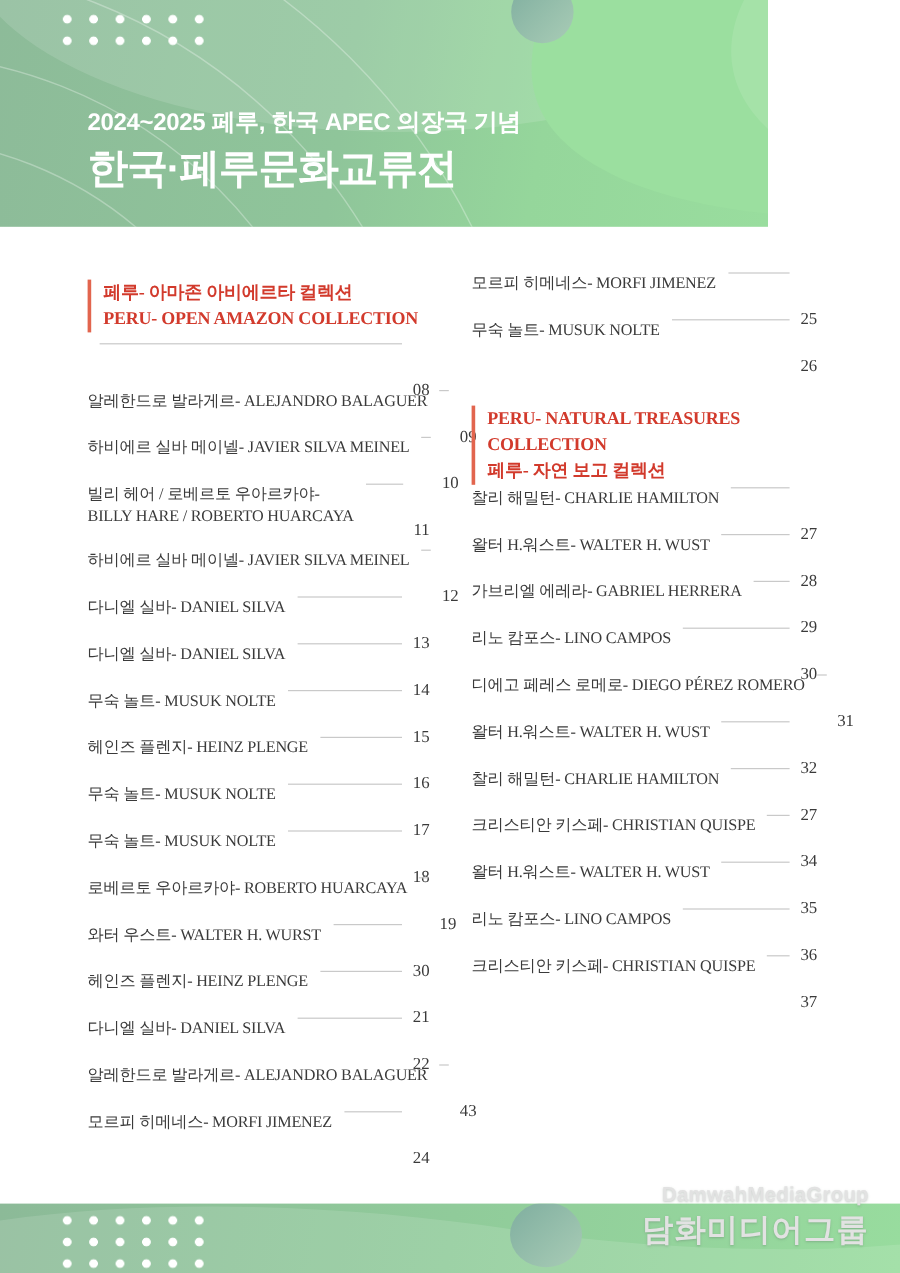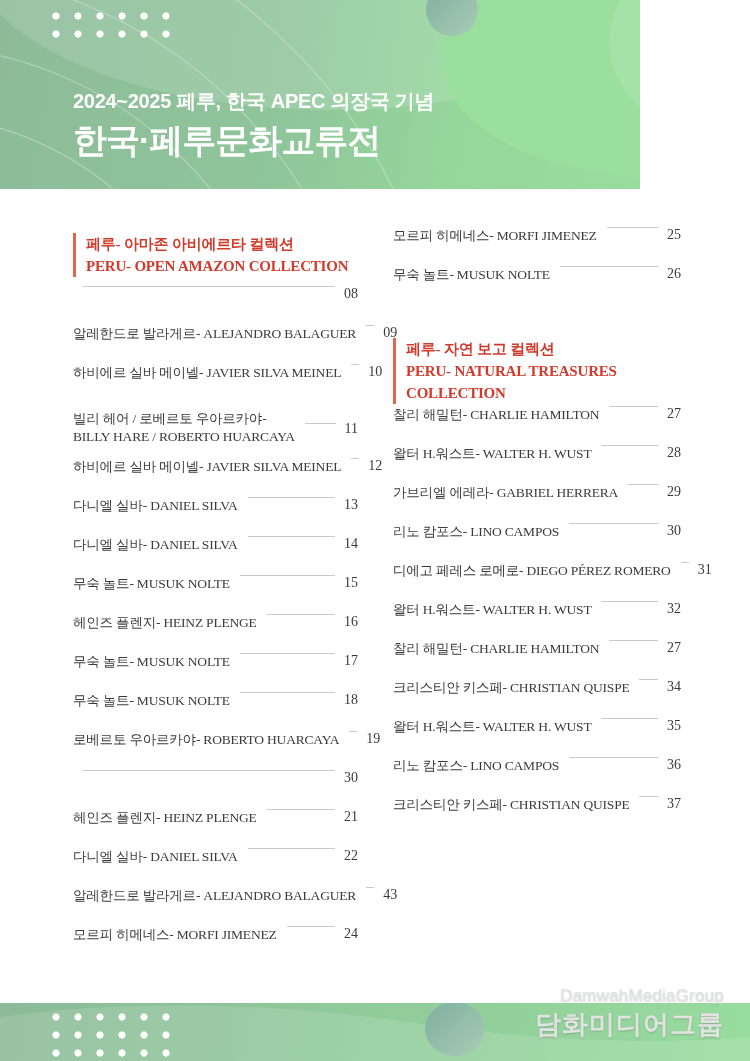--- a/index.html
+++ b/index.html
@@ -41,37 +41,37 @@
   }
   .section-line { font-size:15px; font-weight:bold; line-height:22px; letter-spacing:-0.2px; }
 
   .sec-gap-left  { height:9px; }
   .rows-gap-right { height:33px; }
   .sec-gap-right { height:2px; }
 
   .toc-row { display:flex; height:39px; }
   .toc-label { font-size:13.5px; color:#3a3a3a; letter-spacing:-0.2px; white-space:nowrap; }
   .toc-leader { flex:1; height:0; border-top:1px solid #c9c9c9; margin:0 9px 0 10px; min-width:8px; }
-  .toc-page { font-size:14px; color:#3a3a3a; }
-  .toc-row.two-line { height:55px; align-items:center; }
+  .toc-page { font-size:14px; color:#3a3a3a;margin-top:32px; }
+  .toc-row.two-line { height:55px; align-items:flex-start; }
   .toc-row.two-line .toc-label { line-height:18px; padding-bottom:5px; }
   .toc-row.two-line .toc-leader { margin-bottom:14px; }
   .toc-row.two-line .toc-page { padding-bottom:4px; }
 
   
   .footer {
     position:absolute; left:0; top:1003px; width:750px; height:58px;
     background:linear-gradient(100deg,#8cba98 0%,#90cb9a 50%,#98dc9e 100%);
     overflow:hidden;
   }
   .watermark {
     position:absolute; right:26px; top:986px; z-index:6; text-align:right;
     color:#e2e2e2; text-shadow:0 1px 2px rgba(90,110,95,0.35);
   }
-  .watermark-en { font-size:17px; font-weight:normal; letter-spacing:0.2px; }
+  .watermark-en { font-size:17px; font-weight:bold; letter-spacing:0.2px; }
   .watermark-ko { font-size:26px; font-weight:bold; letter-spacing:1px; margin-top:1px; }
 </style>
 </head>
 <body>
 
 <div class="page">
 
   <div class="header">
     <svg width="750" height="189" viewBox="0 0 750 189">
       <defs>
@@ -163,20 +163,21 @@
           <span class="toc-label">무숙 놀트- MUSUK NOLTE</span>
           <span class="toc-leader"></span>
           <span class="toc-page">18</span>
         </div>
         <div class="toc-row">
           <span class="toc-label">로베르토 우아르카야- ROBERTO HUARCAYA</span>
           <span class="toc-leader"></span>
           <span class="toc-page">19</span>
         </div>
         <div class="toc-row">
+          <span class="toc-label">와터 우스트- WALTER H. WURST</span>
           <span class="toc-leader"></span>
           <span class="toc-page">30</span>
         </div>
         <div class="toc-row">
           <span class="toc-label">헤인즈 플렌지- HEINZ PLENGE</span>
           <span class="toc-leader"></span>
           <span class="toc-page">21</span>
         </div>
         <div class="toc-row">
           <span class="toc-label">다니엘 실바- DANIEL SILVA</span>
@@ -204,22 +205,22 @@
           <span class="toc-page">25</span>
         </div>
         <div class="toc-row">
           <span class="toc-label">무숙 놀트- MUSUK NOLTE</span>
           <span class="toc-leader"></span>
           <span class="toc-page">26</span>
         </div>
       </div>
     <div class="rows-gap-right"></div>
     <div class="section-head">
+      <div class="section-line">PERU- NATURAL TREASURES COLLECTION</div>
       <div class="section-line">페루- 자연 보고 컬렉션</div>
-      <div class="section-line">PERU- NATURAL TREASURES COLLECTION</div>
     </div>
     <div class="sec-gap-right"></div>
     <div>
         <div class="toc-row">
           <span class="toc-label">찰리 해밀턴- CHARLIE HAMILTON</span>
           <span class="toc-leader"></span>
           <span class="toc-page">27</span>
         </div>
         <div class="toc-row">
           <span class="toc-label">왈터 H.워스트- WALTER H. WUST</span>

